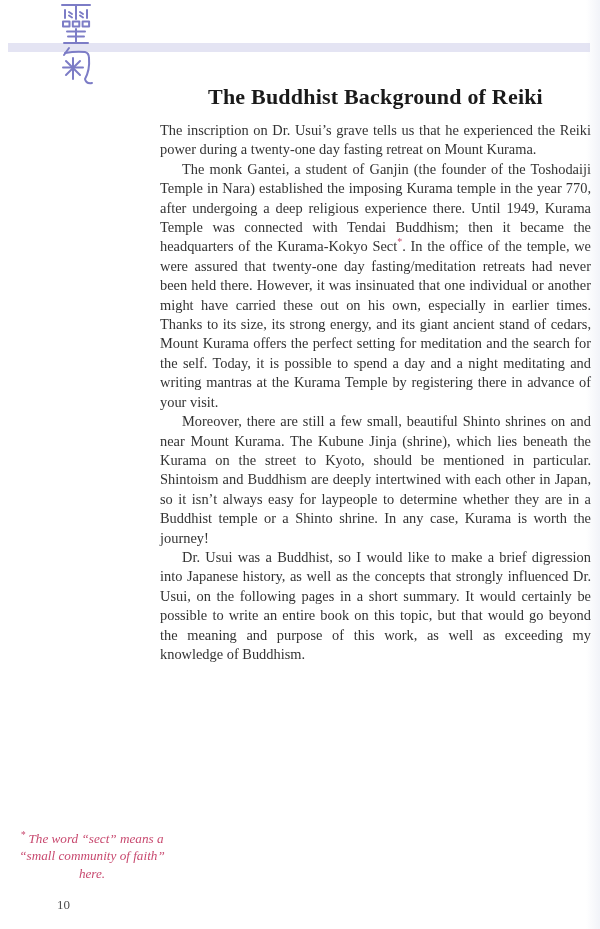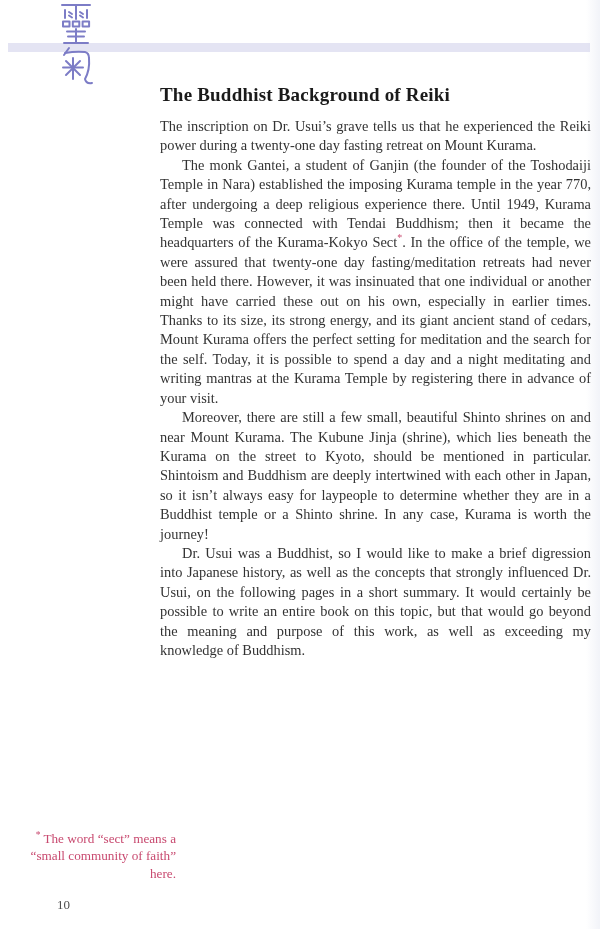--- a/index.html
+++ b/index.html
@@ -35,22 +35,23 @@
   }
   .content {
     position: absolute;
     left: 160px;
     top: 84px;
     width: 431px;
     z-index: 2;
   }
   .title {
     margin: 0 0 11px 0;
-    font-size: 19px;
+    font-size: 22px;
     font-weight: bold;
+    text-align: center;
     color: #1a1a1a;
     letter-spacing: 0.2px;
   }
   .para {
     margin: 0;
     font-size: 14.4px;
     line-height: 19.4px;
     text-align: justify;
     color: #333333;
   }
@@ -63,21 +64,22 @@
   }
   .footnote {
     position: absolute;
     left: 8px;
     top: 830px;
     width: 168px;
     font-size: 13.2px;
     line-height: 17.3px;
     color: #c8496f;
     z-index: 2;
-    text-align: right;
+    text-align: center;
+    font-style: italic;
   }
   .fn-marker {
     font-size: 9.5px;
     line-height: 0;
     vertical-align: super;
   }
   .pagenum {
     position: absolute;
     left: 57px;
     top: 897px;

